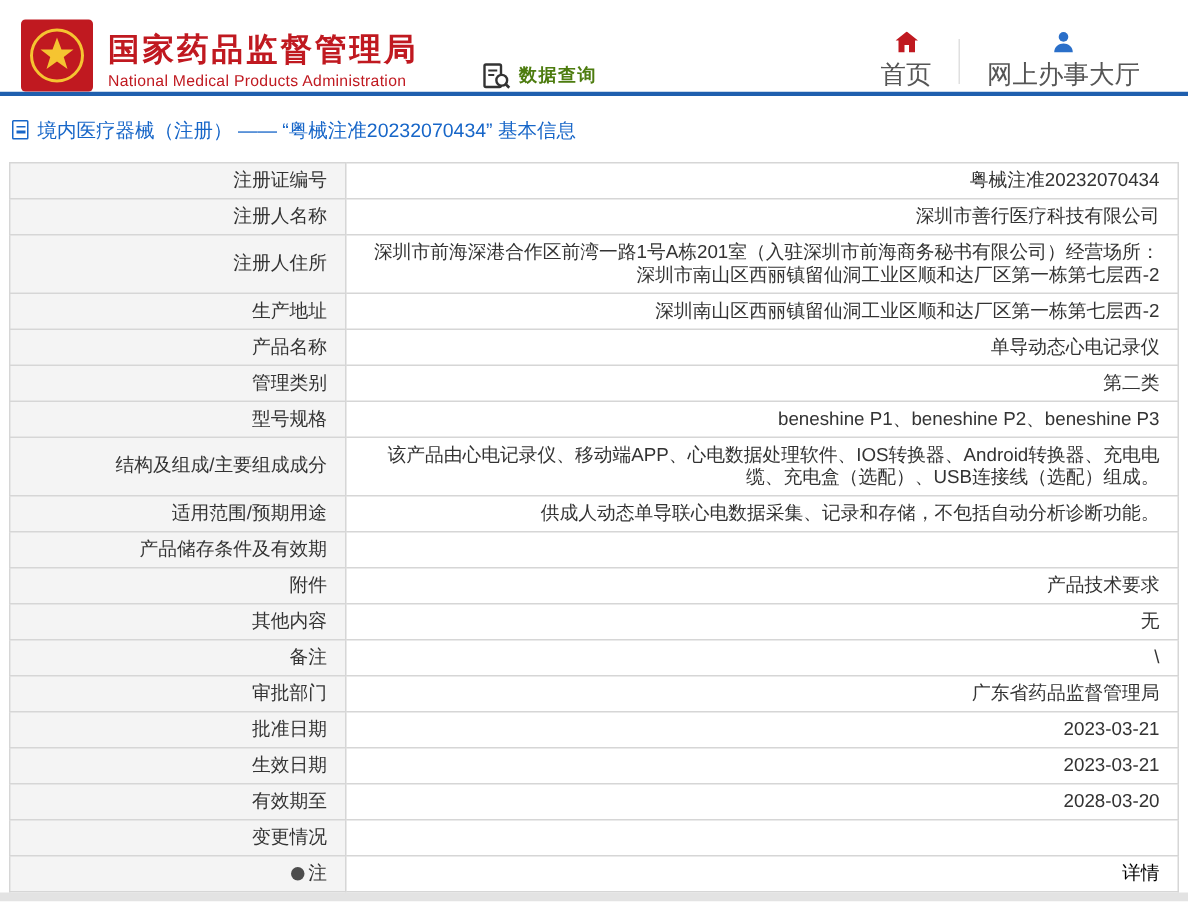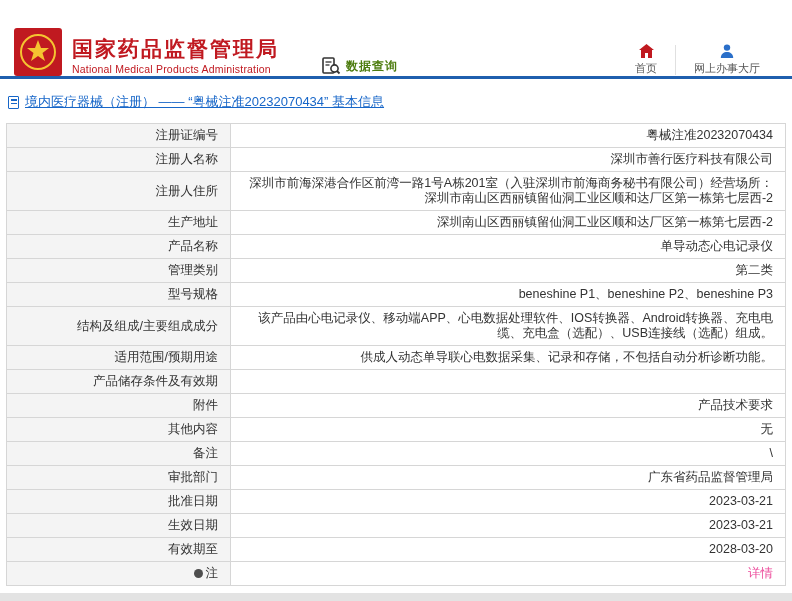--- a/index.html
+++ b/index.html
@@ -56,34 +56,33 @@
     display: flex;
     align-items: center;
     gap: 0;
   }
   .nav-item {
     display: flex; flex-direction: column; align-items: center;
     gap: 3px;
     padding: 0 18px;
     cursor: pointer;
   }
-  .nav-item .nav-label { font-size: 11px; color: #555; white-space: nowrap; }
+  .nav-item .nav-label { font-size: 17px; color: #555; white-space: nowrap; }
   .nav-divider { width: 1px; height: 30px; background: #e0e0e0; }
 
   
   .blue-line { height: 3px; background: #1f5fae; width: 100%; flex: 0 0 auto; }
 
   
   .breadcrumb {
     display: flex; align-items: center;
     gap: 6px;
     padding: 14px 8px 12px 8px;
     font-size: 13px;
     color: #1766c8;
-    text-decoration: underline;
   }
   .doc-icon {
     width: 11px; height: 13px;
     border: 1.5px solid #1766c8;
     border-radius: 1px;
     position: relative;
     flex: 0 0 auto;
   }
   .doc-icon::before, .doc-icon::after {
     content: "";
@@ -109,21 +108,21 @@
     vertical-align: middle;
   }
   td.label-cell {
     width: 224px;
     background: #f4f4f4;
     text-align: right;
     color: #333;
     white-space: nowrap;
   }
   td.value-cell { background: #ffffff; text-align: right; }
-  td.value-cell a { color: #ec4899; text-decoration: none; }
+  td.value-cell a { color: #000000; text-decoration: none; }
   .note-dot {
     display: inline-block;
     width: 9px; height: 9px;
     border-radius: 50%;
     background: #4d4d4d;
     margin-right: 3px;
     vertical-align: -1px;
   }
 
   
@@ -250,20 +249,24 @@
         </tr>
         <tr>
           <td class="label-cell">生效日期</td>
           <td class="value-cell">2023-03-21</td>
         </tr>
         <tr>
           <td class="label-cell">有效期至</td>
           <td class="value-cell">2028-03-20</td>
         </tr>
         <tr>
+          <td class="label-cell">变更情况</td>
+          <td class="value-cell"></td>
+        </tr>
+        <tr>
           <td class="label-cell"><span class="note-dot"></span>注</td>
           <td class="value-cell"><a href="#">详情</a></td>
         </tr>
       </tbody>
   </table>
 </div>
 
 <div class="footer-strip"></div>
 
 </body></html>

